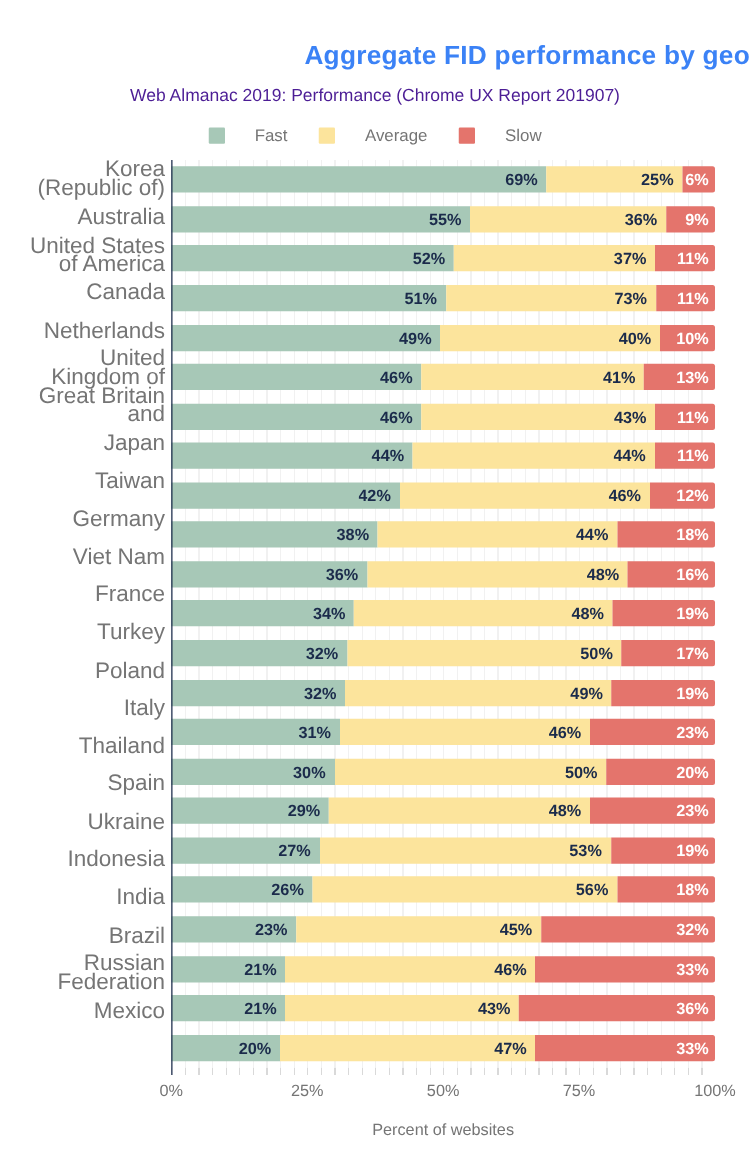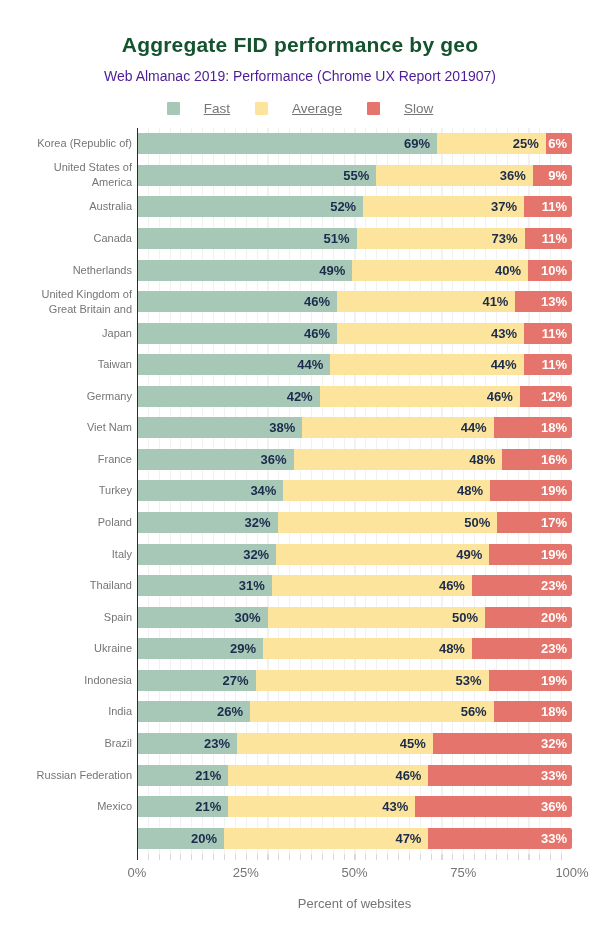--- a/index.html
+++ b/index.html
@@ -2,42 +2,42 @@
 <html><head>
 <meta charset="utf-8">
 <style>
   html, body { margin:0; padding:0; }
   body {
     width:600px; height:940px; background:#ffffff; overflow:hidden;
     font-family:"Liberation Sans", sans-serif;
     -webkit-font-smoothing:antialiased;
   }
   .title {
-    margin-top:33px; text-align:center;
-    font-size:21px; font-weight:bold; color:#14532d; letter-spacing:.2px;
+    margin-top:33px; text-align:right;
+    font-size:21px; font-weight:bold; color:#3b82f6; letter-spacing:.2px;
   }
   .subtitle {
     margin-top:11px; text-align:center;
     font-size:14px; color:#4c1d95;
   }
   .legend {
     margin-top:17px; display:flex; justify-content:center; align-items:center;
     gap:25px; font-size:13.5px; color:#757575;
   }
-  .legend-item { display:flex; align-items:center; gap:24px;text-decoration:underline; }
+  .legend-item { display:flex; align-items:center; gap:24px; }
   .legend-swatch { width:13px; height:13px; border-radius:1px; }
 
   .chart { display:flex; margin-top:12px; }
   .ylabels {
     width:132px; height:726px; box-sizing:border-box;
     display:grid; grid-template-rows:repeat(23, 1fr);
   }
   .ylabel {
     display:flex; align-items:center; justify-content:flex-end;
-    text-align:right; font-size:11px; line-height:15px; color:#757575;
+    text-align:right; font-size:18px; line-height:15px; color:#757575;
     padding-left:21px;
   }
   .plot-col { width:435px; margin-left:5px; position:relative; }
   .plot {
     position:relative; height:726px;
     background:repeating-linear-gradient(90deg, #f1f1f1 0 1px, transparent 1px 10.875px);
   }
   .axis-line {
     position:absolute; left:0; top:0; width:1px; height:732px;
     background:#1b2b4b; z-index:2;
@@ -84,22 +84,22 @@
     </div>
     <div class="legend-item">
       <span class="legend-swatch" style="background: rgb(228, 116, 108);"></span>
       <span>Slow</span>
     </div>
   </div>
 
 <div class="chart">
   <div class="ylabels">
       <div class="ylabel">Korea (Republic of)</div>
+      <div class="ylabel">Australia</div>
       <div class="ylabel">United States of America</div>
-      <div class="ylabel">Australia</div>
       <div class="ylabel">Canada</div>
       <div class="ylabel">Netherlands</div>
       <div class="ylabel">United Kingdom of Great Britain and</div>
       <div class="ylabel">Japan</div>
       <div class="ylabel">Taiwan</div>
       <div class="ylabel">Germany</div>
       <div class="ylabel">Viet Nam</div>
       <div class="ylabel">France</div>
       <div class="ylabel">Turkey</div>
       <div class="ylabel">Poland</div>

